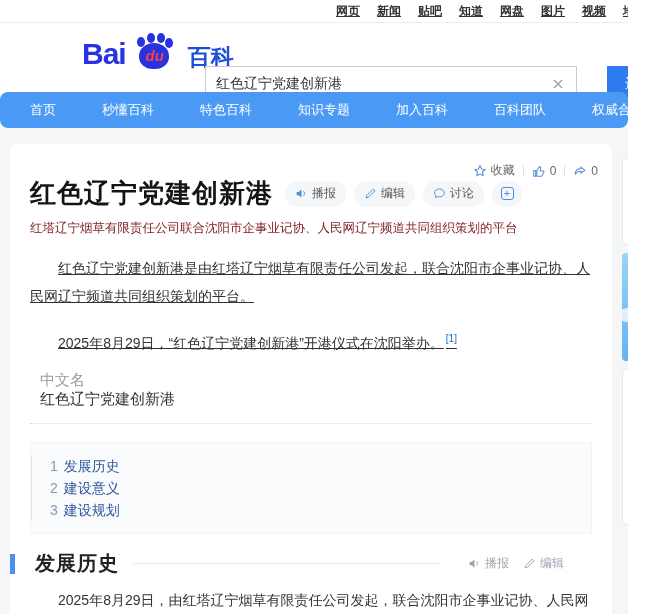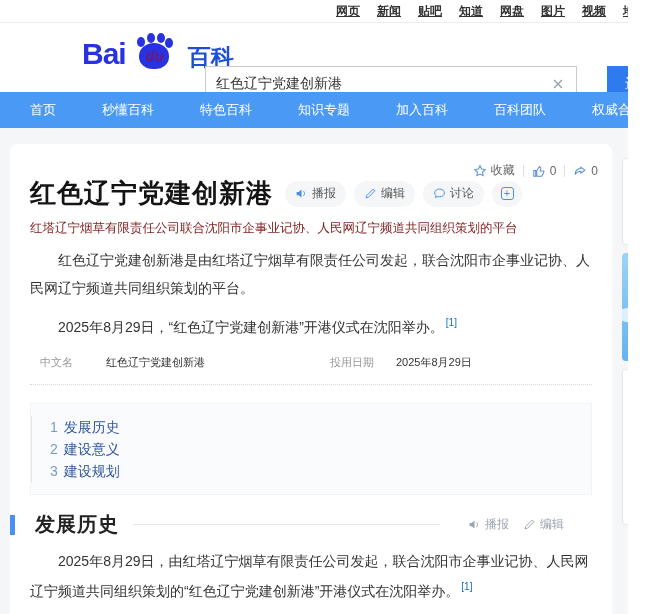--- a/index.html
+++ b/index.html
@@ -14,32 +14,32 @@
   .topnav a { font-size:12px; font-weight:bold; color:#333; text-decoration:underline; cursor:pointer; }
 
   
   .header { position:absolute; top:23px; left:0; width:100%; height:69px; background:#fff; }
   .logo { position:absolute; left:82px; top:12px; display:flex; align-items:flex-end; cursor:pointer;gap:9px; }
   .logo-bai { font-size:30px; font-weight:bold; color:#2932e1; letter-spacing:-1px; }
   .logo-paw { position:relative; width:36px; height:36px; margin:0 2px; }
   .paw-pad { position:absolute; left:2px; top:8px; width:30px; height:26px; background:#2932e1; border-radius:50% 50% 46% 46%; }
   .paw-toe { position:absolute; width:8px; height:10px; background:#2932e1; border-radius:50%; }
   .toe1{ left:0; top:2px; } .toe2{ left:10px; top:-2px; } .toe3{ left:20px; top:-2px; } .toe4{ left:28px; top:3px; }
-  .paw-du { position:absolute; left:0; top:12px; width:100%; text-align:center; color:#701a75; font-weight:bold; font-style:italic; font-size:15px; }
+  .paw-du { position:absolute; left:0; top:12px; width:100%; text-align:center; color:#ef4444; font-weight:bold; font-style:italic; font-size:15px; }
   .logo-baike { font-size:23px; font-weight:bold; color:#1d4ed8; margin-left:4px; line-height:1; padding-bottom:2px; }
   .searchbox { position:absolute; left:205px; top:43px; width:372px; height:36px; border:1px solid #c9ccd1; background:#fff;
                display:flex; align-items:center; padding:0 10px; }
   .searchbox input { flex:1; border:none; outline:none; font-size:14px; color:#333; font-family:inherit; background:transparent; }
   .clear-x { width:16px; height:16px; color:#9aa0a6; cursor:pointer; flex:none; }
   .enter-btn { position:absolute; left:607px; top:43px; width:96px; height:36px; background:#2e7bf0; color:#fff;
                font-size:14px; border:none; cursor:pointer; display:flex; align-items:center; justify-content:center; letter-spacing:1px; }
 
   
   .bluenav { position:absolute; top:92px; left:0; width:100%; height:36px; background:#4a9af5;
-             display:flex; align-items:center; padding-left:30px; gap:46px; }
+             display:flex; align-items:center; padding-left:30px; gap:46px;border-radius:8px; }
   .bluenav a { color:#fff; font-size:13px; cursor:pointer; white-space:nowrap; }
 
   
   .band { position:absolute; top:128px; left:0; width:100%; height:486px; background:#f5f6f7; }
   .card { position:absolute; top:144px; left:10px; width:602px; height:470px; background:#fff; border-radius:8px 8px 0 0; }
   .card-inner { padding:20px 20px 0 20px; position:relative; }
 
   .social { position:absolute; top:18px; right:14px; display:flex; align-items:center; gap:8px; font-size:12px; color:#666; }
   .social .icon { width:14px; height:14px; color:#5b8fd6; display:inline-block; }
   .social .grp { display:flex; align-items:center; gap:4px; cursor:pointer; }
@@ -47,26 +47,26 @@
 
   .title-row { display:flex; align-items:center; gap:8px; margin-top:12px; }
   h1.lemma-title { font-size:26px; color:#141414; font-weight:bold; letter-spacing:1px; margin-right:4px; white-space:nowrap; }
   .pill { display:flex; align-items:center; gap:4px; height:26px; padding:0 10px; background:#f5f6f7;
           border-radius:14px; font-size:12px; color:#555; cursor:pointer; white-space:nowrap; }
   .pill .icon { width:13px; height:13px; color:#4a90e2; display:inline-block; }
   .pill-plus { width:30px; justify-content:center; padding:0; color:#4a90e2; font-size:14px; }
   .pill-plus .plusbox { width:13px; height:13px; border:1px solid #4a90e2; border-radius:3px; display:flex; align-items:center; justify-content:center; font-size:11px; line-height:1; }
 
   .lemma-desc { margin-top:9px; font-size:12.5px; color:#7f1d1d; }
-  .summary-para { margin-top:11px; font-size:14px; color:#333; line-height:24px; text-indent:2em; }
+  .summary-para { margin-top:19px; font-size:14px; color:#333; line-height:24px; text-indent:2em;text-decoration:underline; }
   sup.ref { color:#136ec2; font-size:10px; cursor:pointer; margin-left:2px; }
 
   .basic-info { margin-top:9px; padding:8px 0 14px 10px; border-bottom:1px dotted #d9d9d9;
                 display:grid; grid-template-columns:290px 1fr; }
-  .bi-item { display:flex; font-size:11px; }
+  .bi-item { display:flex; font-size:15px;flex-direction:column; }
   .bi-label { color:#999; width:66px; flex:none; }
   .bi-value { color:#333; }
 
   .toc { margin-top:18px; background:#fafbfc; border:1px solid #f2f3f5; display:flex; align-items:center; padding:12px 0; }
   .toc-title { width:78px; text-align:center; font-size:16px; color:#4d4d4d; flex:none; }
   .toc-divider { width:1px; align-self:stretch; background:#e4e6e9; flex:none; }
   .toc-list { padding-left:18px; }
   .toc-item { font-size:14px; line-height:22px; height:22px; cursor:pointer; }
   .toc-num { color:#7d9bc0; margin-right:6px; }
   .toc-link { color:#30589c; }
@@ -221,24 +221,20 @@
       <p class="lemma-desc">红塔辽宁烟草有限责任公司联合沈阳市企事业记协、人民网辽宁频道共同组织策划的平台</p>
 
       <p class="summary-para"><span>红色辽宁党建创新港是由红塔辽宁烟草有限责任公司发起，联合沈阳市企事业记协、人民网辽宁频道共同组织策划的平台。</span><sup class="ref"></sup></p>
       <p class="summary-para"><span>2025年8月29日，“红色辽宁党建创新港”开港仪式在沈阳举办。</span><sup class="ref">[1]</sup></p>
 
       <div class="basic-info">
         <div class="bi-item">
           <span class="bi-label">中文名</span>
           <span class="bi-value">红色辽宁党建创新港</span>
         </div>
-        <div class="bi-item">
-          <span class="bi-label">投用日期</span>
-          <span class="bi-value">2025年8月29日</span>
-        </div>
       </div>
 
       <div class="toc">
         <div class="toc-divider"></div>
         <div class="toc-list">
           <div class="toc-item"><span class="toc-num">1</span><span class="toc-link">发展历史</span></div>
           <div class="toc-item"><span class="toc-num">2</span><span class="toc-link">建设意义</span></div>
           <div class="toc-item"><span class="toc-num">3</span><span class="toc-link">建设规划</span></div>
         </div>
       </div>

